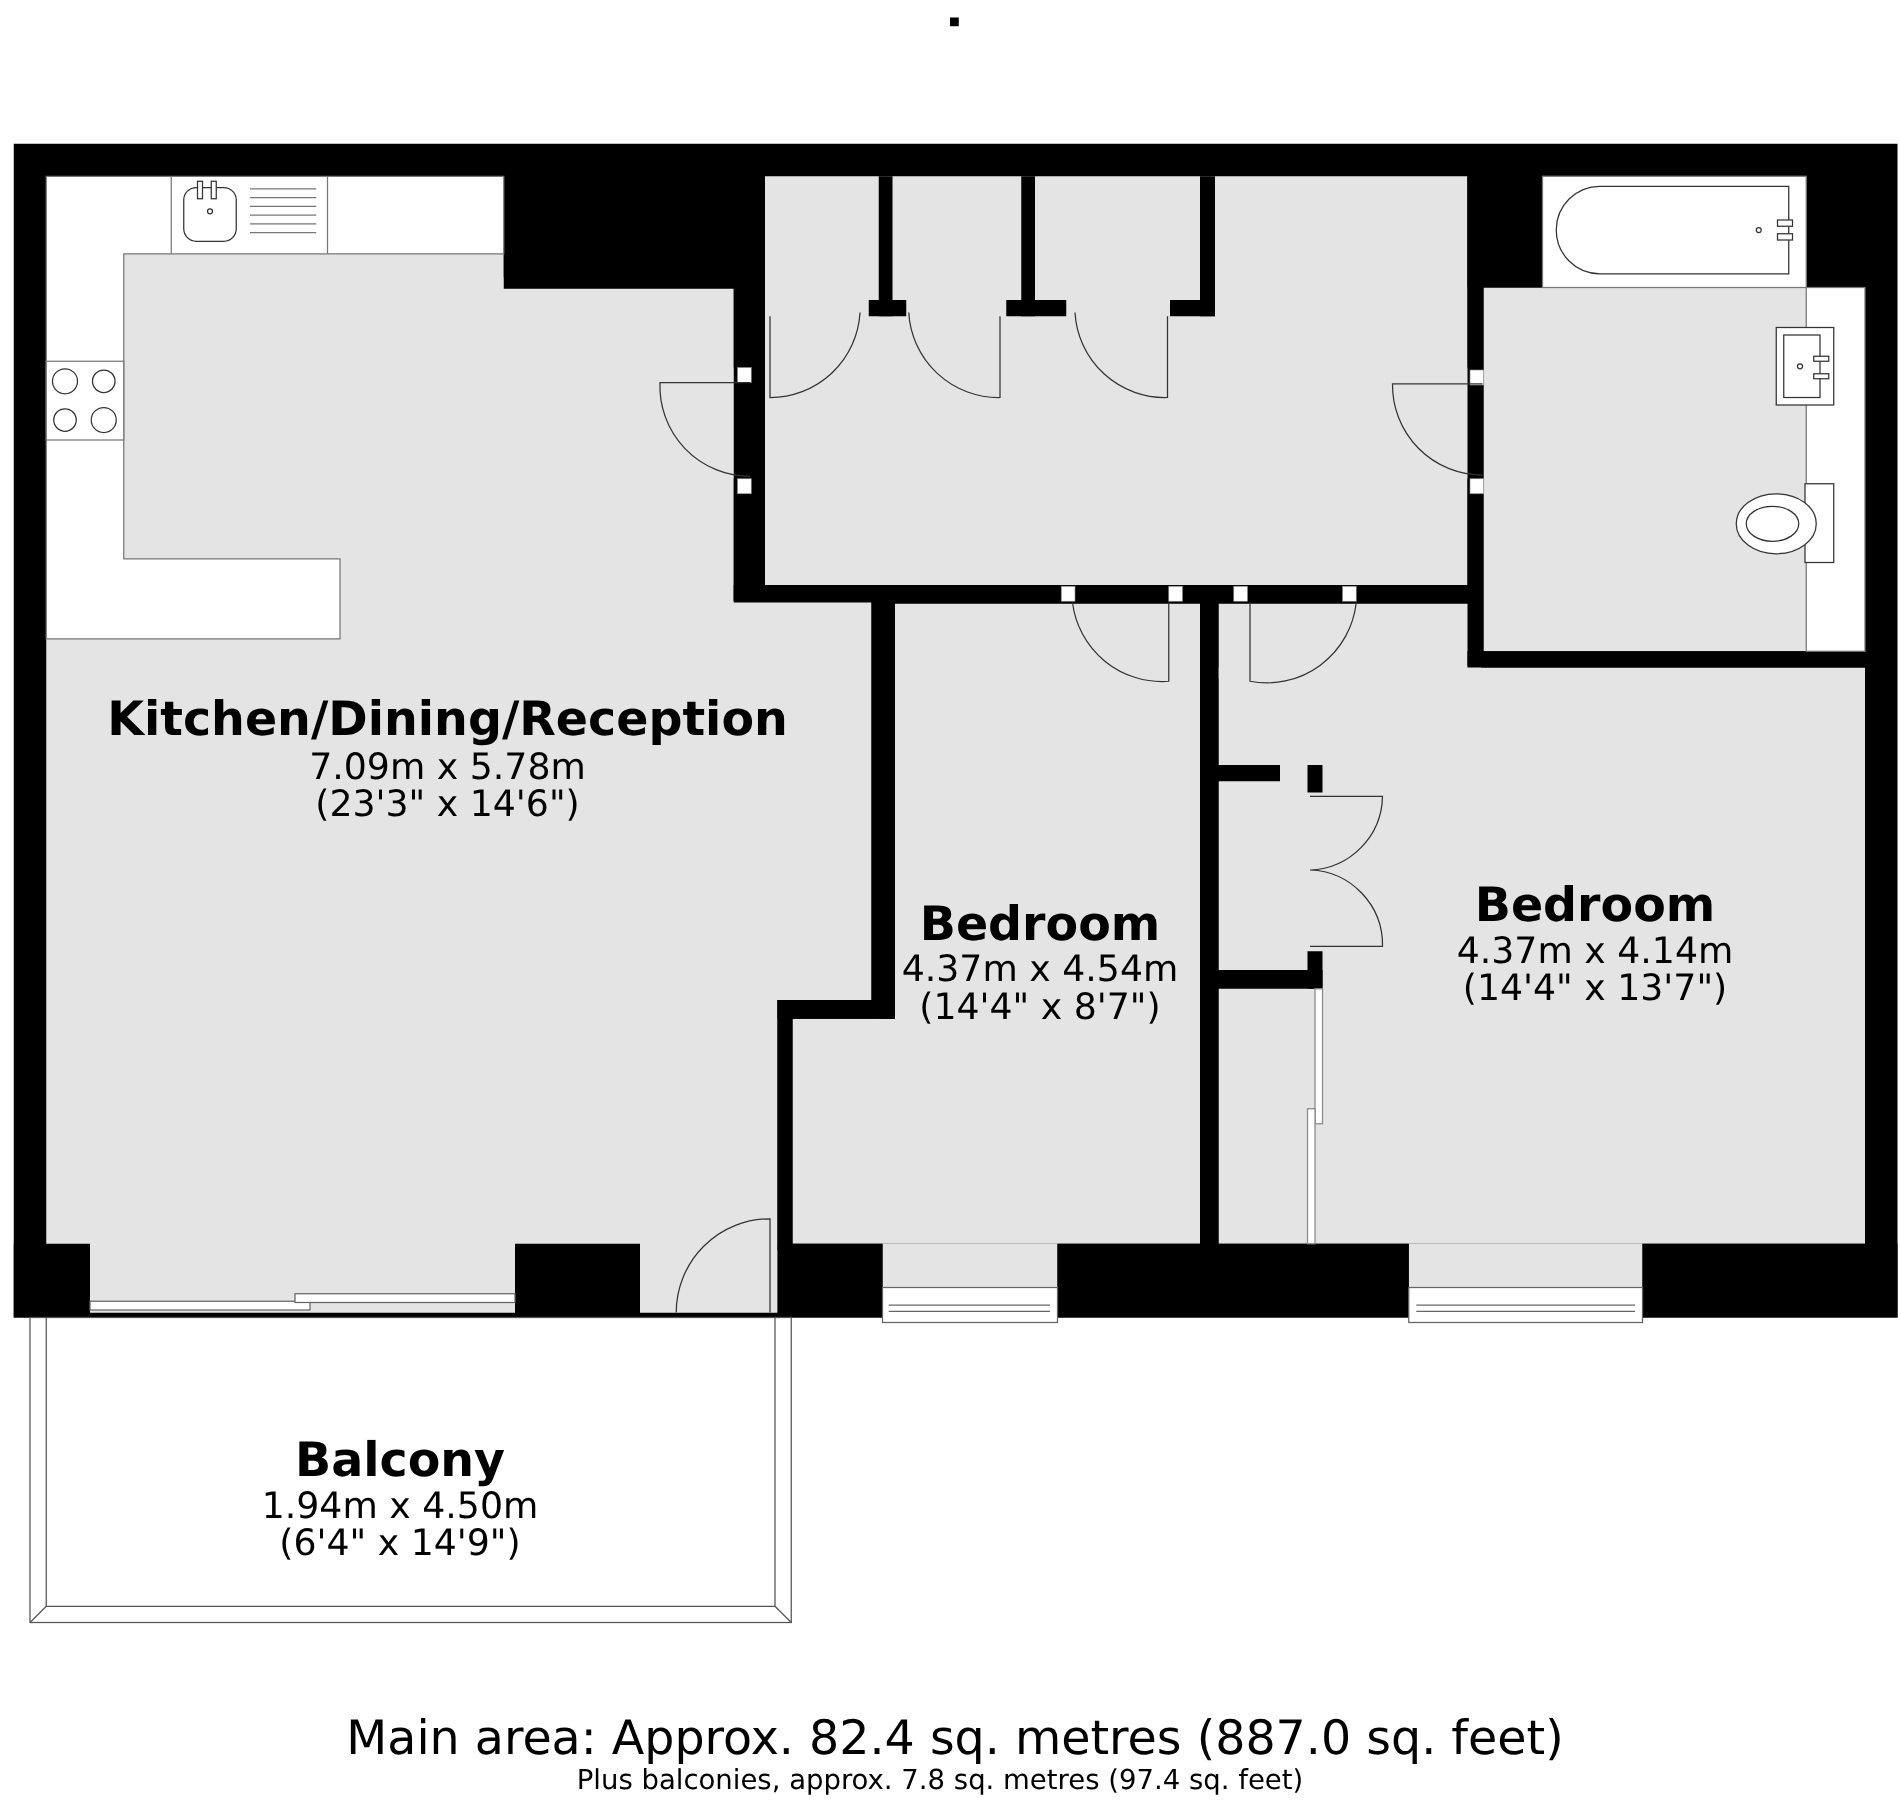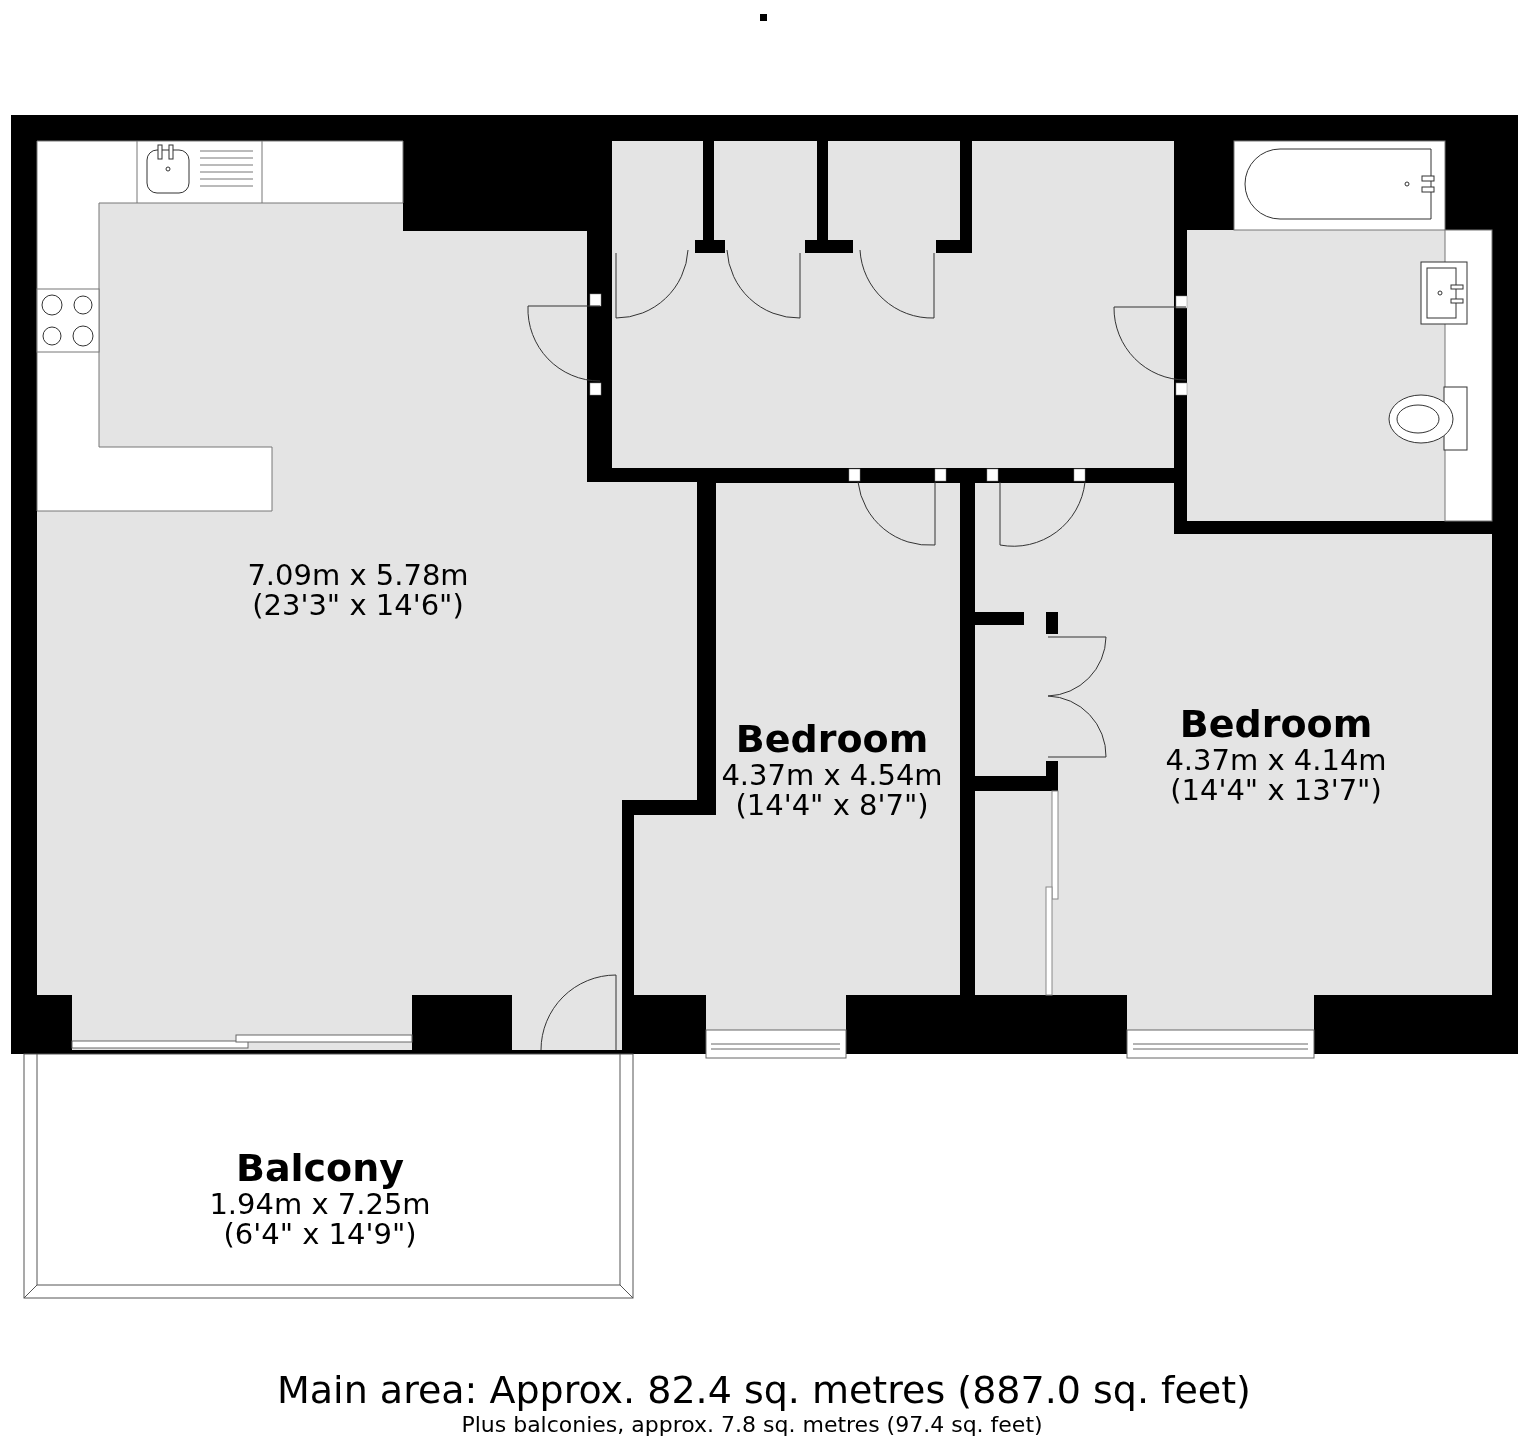--- a/index.html
+++ b/index.html
@@ -162,36 +162,37 @@
 
   <g fill="none" stroke="#555" stroke-width="1">
     <rect x="24" y="1054" width="609" height="244"></rect>
     <polyline points="37,1054 37,1285 620,1285 620,1054"></polyline>
     <line x1="24" y1="1298" x2="37" y2="1285"></line>
     <line x1="633" y1="1298" x2="620" y2="1285"></line>
   </g>
 </svg>
 
 <div class="label" style="left:358px; top:556px;">
+  <span class="room-name">Kitchen/Dining/Reception</span>
   <span class="room-dim" style="margin-top:4px;">7.09m x 5.78m</span>
   <span class="room-dim">(23'3" x 14'6")</span>
 </div>
 
 <div class="label" style="left:832px; top:720px;">
   <span class="room-name">Bedroom</span>
   <span class="room-dim" style="margin-top:2px;">4.37m x 4.54m</span>
   <span class="room-dim">(14'4" x 8'7")</span>
 </div>
 
 <div class="label" style="left:1276px; top:705px;">
   <span class="room-name">Bedroom</span>
   <span class="room-dim" style="margin-top:2px;">4.37m x 4.14m</span>
   <span class="room-dim">(14'4" x 13'7")</span>
 </div>
 
 <div class="label" style="left:320px; top:1105px;margin-top:44px;">
   <span class="room-name">Balcony</span>
-  <span class="room-dim" style="margin-top:2px;">1.94m x 7.25m</span>
+  <span class="room-dim" style="margin-top:2px;">1.94m x 4.50m</span>
   <span class="room-dim">(6'4" x 14'9")</span>
 </div>
 
 <div class="footer-main">Main area: Approx. 82.4 sq. metres (887.0 sq. feet)</div>
 <div class="footer-sub">Plus balconies, approx. 7.8 sq. metres (97.4 sq. feet)</div>
 
 </body></html>

